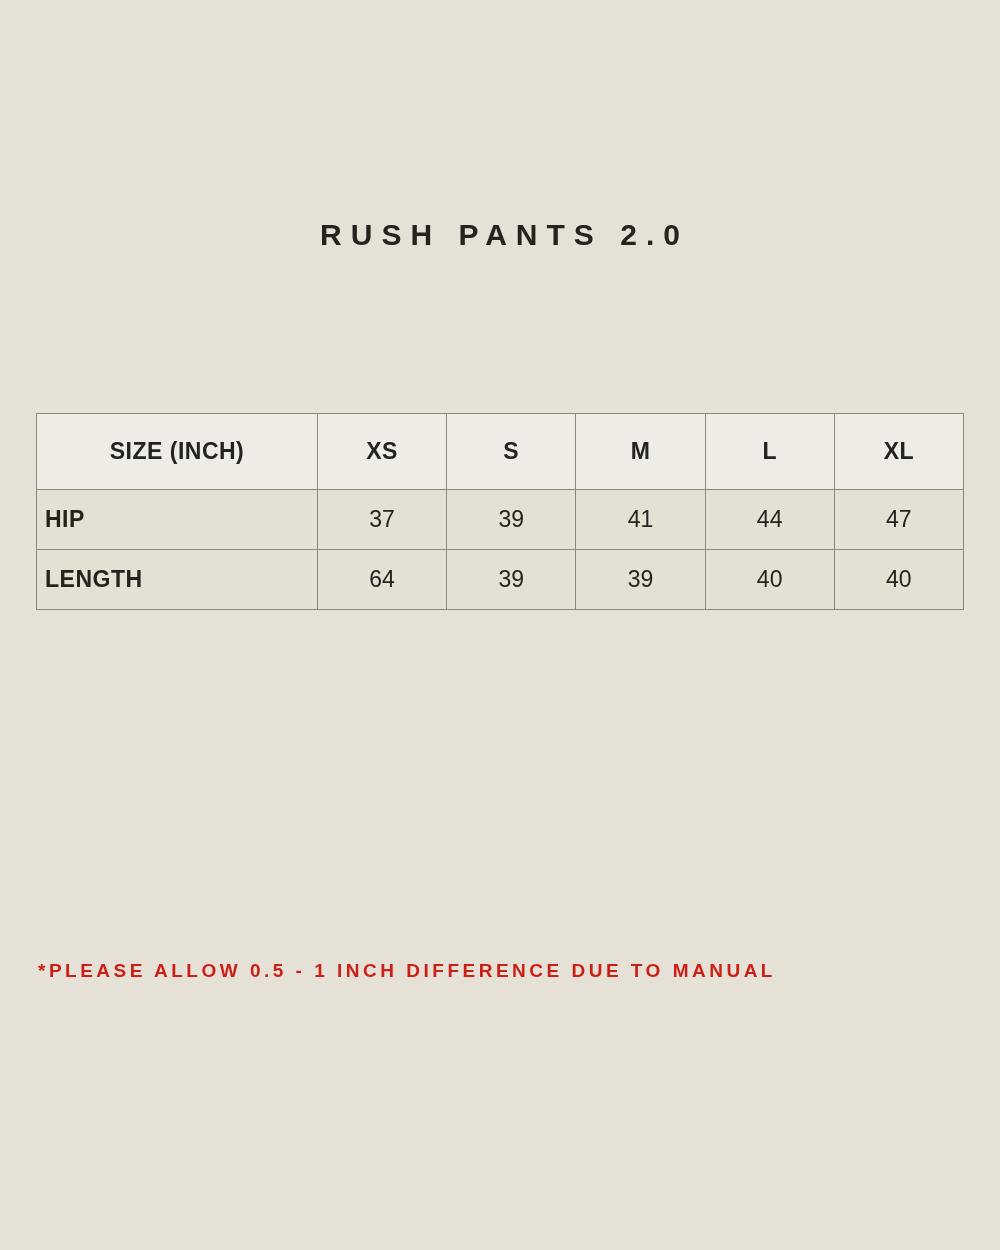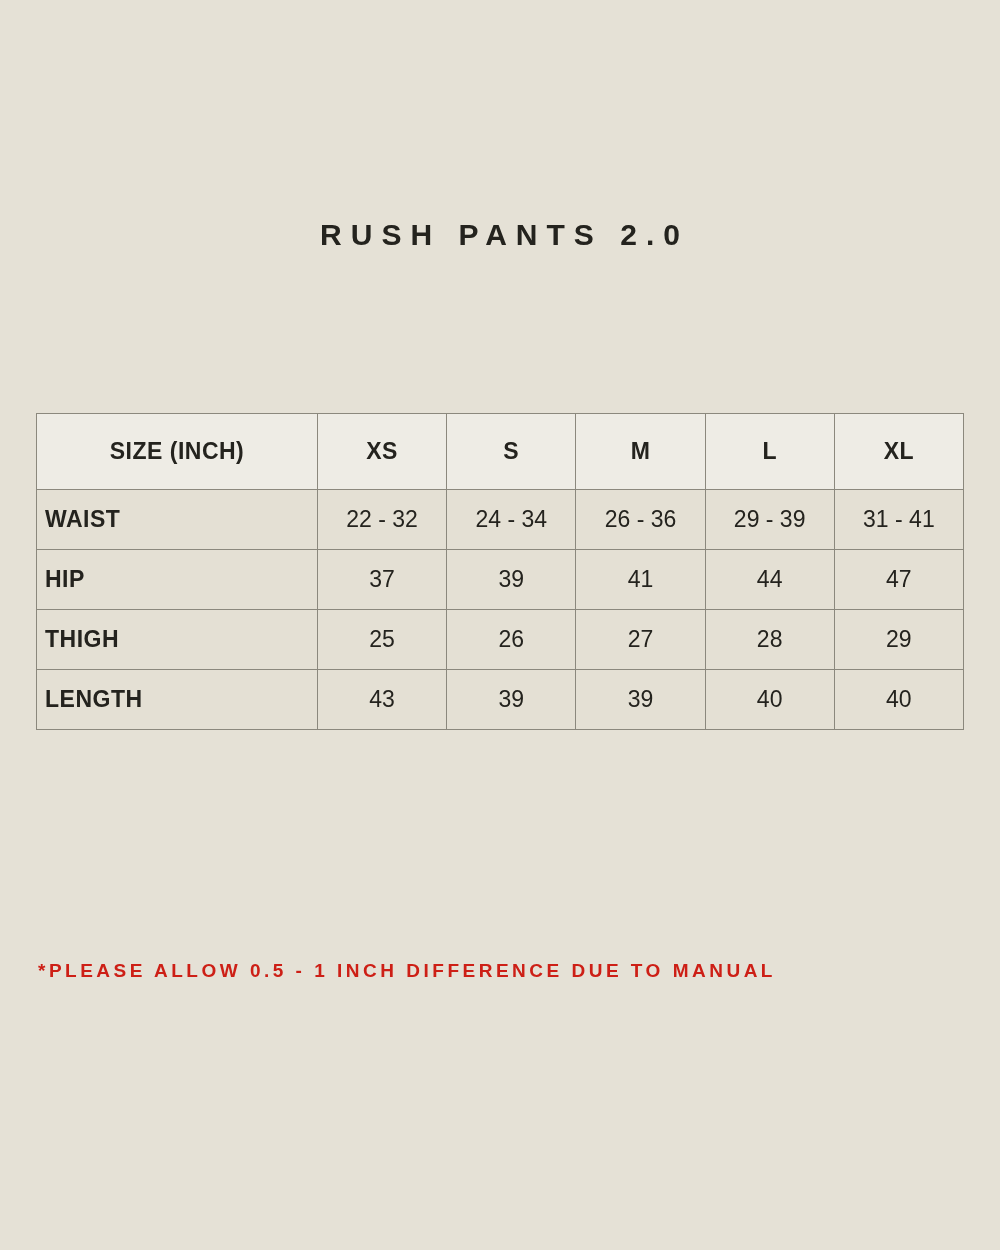--- a/index.html
+++ b/index.html
@@ -84,46 +84,30 @@
           <th>SIZE (INCH)</th>
           <th>XS</th>
           <th>S</th>
           <th>M</th>
           <th>L</th>
           <th>XL</th>
         </tr>
     </thead>
     <tbody id="table-body">
         <tr>
-          <td class="row-label">WAIST</td>
-          <td>22 - 32</td>
-          <td>24 - 34</td>
-          <td>26 - 36</td>
-          <td>29 - 39</td>
-          <td>31 - 41</td>
-        </tr>
-        <tr>
           <td class="row-label">HIP</td>
           <td>37</td>
           <td>39</td>
           <td>41</td>
           <td>44</td>
           <td>47</td>
         </tr>
         <tr>
-          <td class="row-label">THIGH</td>
-          <td>25</td>
-          <td>26</td>
-          <td>27</td>
-          <td>28</td>
-          <td>29</td>
-        </tr>
-        <tr>
           <td class="row-label">LENGTH</td>
-          <td>43</td>
+          <td>64</td>
           <td>39</td>
           <td>39</td>
           <td>40</td>
           <td>40</td>
         </tr>
       </tbody>
   </table>
 
   <p class="disclaimer"><span>*PLEASE ALLOW 0.5 - 1 INCH DIFFERENCE DUE TO MANUAL</span><br></p>
 </div>

